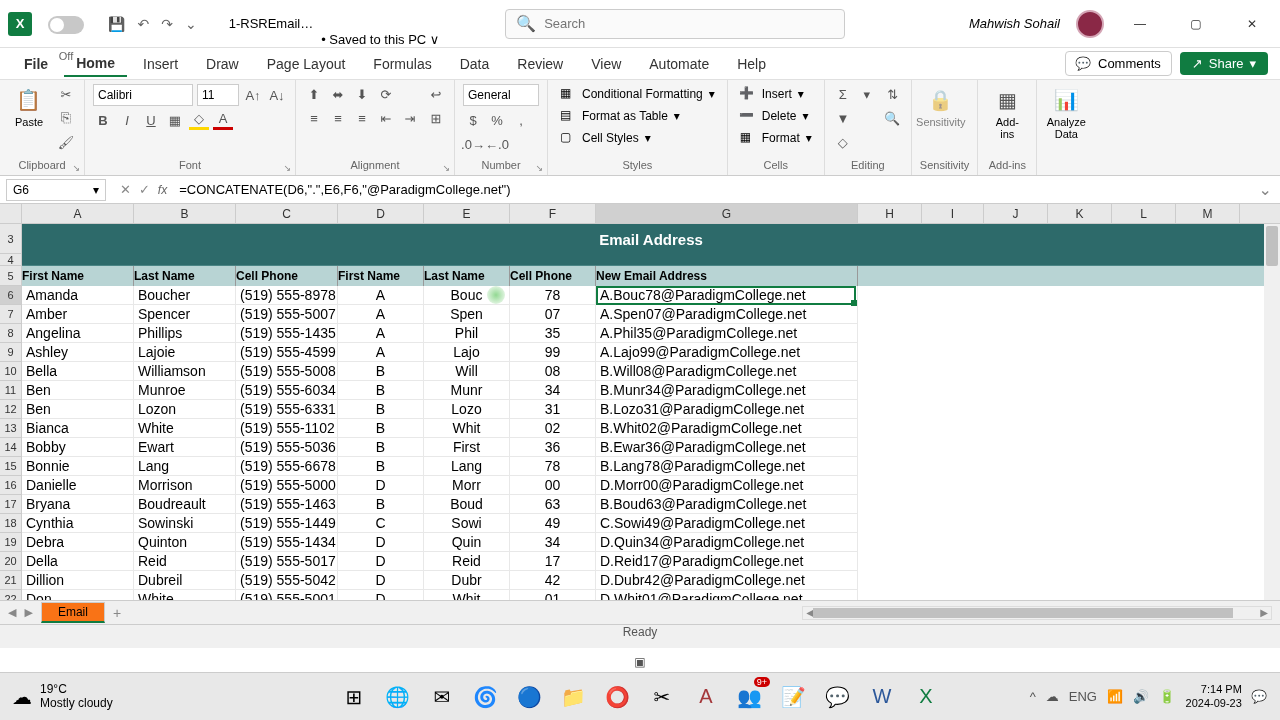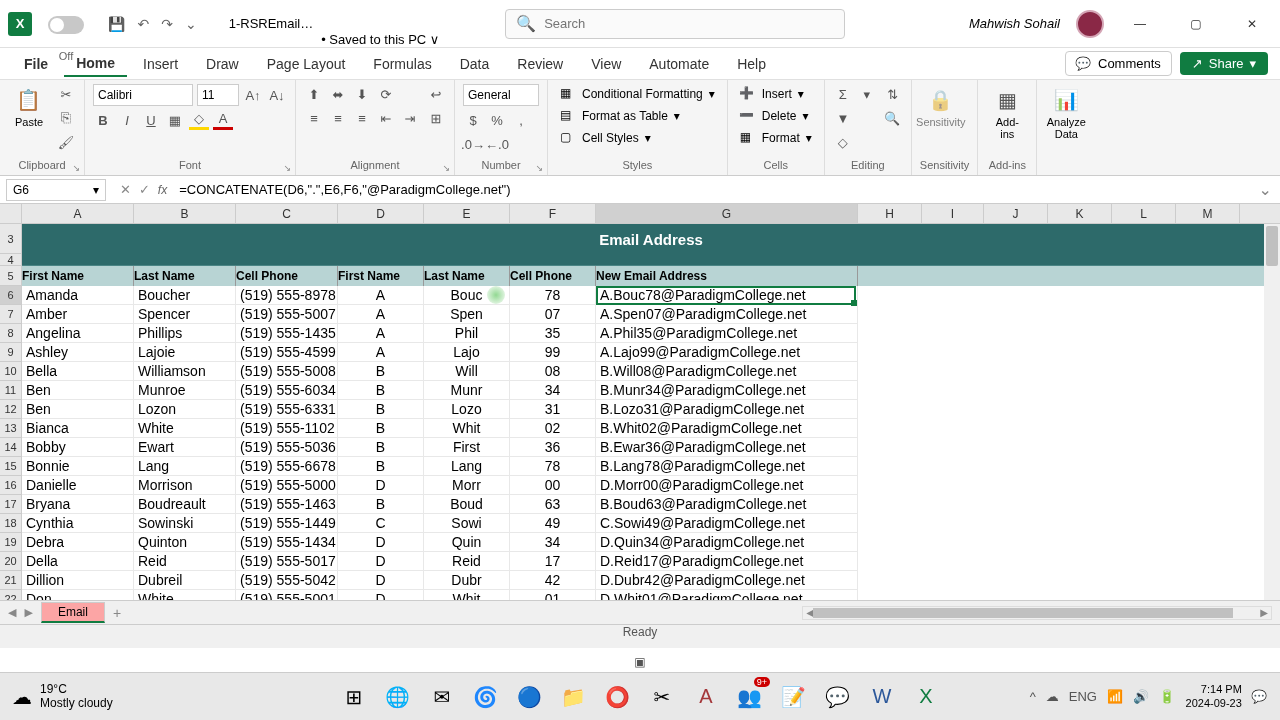--- a/index.html
+++ b/index.html
@@ -86,21 +86,21 @@
 .vscroll { position: absolute; top: 20px; right: 0; width: 16px; height: 376px; background: #f0f0f0; }
 .vscroll-thumb { position: absolute; top: 2px; left: 2px; width: 12px; height: 40px; background: #c0c0c0; border-radius: 2px; }
 
 
 .cursor-ind { position: absolute; top: 62px; left: 465px; width: 24px; height: 24px; pointer-events: none; }
 .cursor-ind::before { content: ""; position: absolute; width: 18px; height: 18px; background: radial-gradient(circle, rgba(100,200,100,0.7), transparent); border-radius: 50%; }
 
 
 .sheet-tabs { height: 24px; display: flex; align-items: center; border-top: 1px solid #ccc; background: #f0f0f0; padding: 0 8px; gap: 8px; }
 .sheet-nav { color: #888; font-size: 11px; }
-.sheet-tab { padding: 2px 16px; background: #fca5a5; border: 1px solid #ccc; border-bottom: 2px solid #107c41; font-size: 12px; }
+.sheet-tab { padding: 2px 16px; background: #f97316; border: 1px solid #ccc; border-bottom: 2px solid #107c41; font-size: 12px; }
 .add-sheet { color: #888; font-size: 14px; }
 .hscroll { margin-left: auto; flex: 1; max-width: 470px; height: 14px; background: #f0f0f0; border: 1px solid #ddd; position: relative; display: flex; align-items: center; }
 .hscroll-thumb { position: absolute; left: 10px; width: 420px; height: 10px; background: #c0c0c0; top: 1px; }
 .hscroll-arrow { width: 14px; text-align: center; color: #888; font-size: 10px; }
 
 
 .status-bar { height: 24px; display: flex; align-items: center; border-top: 1px solid #ccc; background: #f0f0f0; padding: 0 12px; gap: 16px; font-size: 12px; color: #555; flex-direction: column; }
 .status-right { margin-left: auto; display: flex; align-items: center; gap: 10px; }
 .view-btn { width: 22px; height: 18px; border: 1px solid #ccc; background: #fff; }
 .zoom-slider { width: 100px; height: 4px; background: #ccc; position: relative; }

